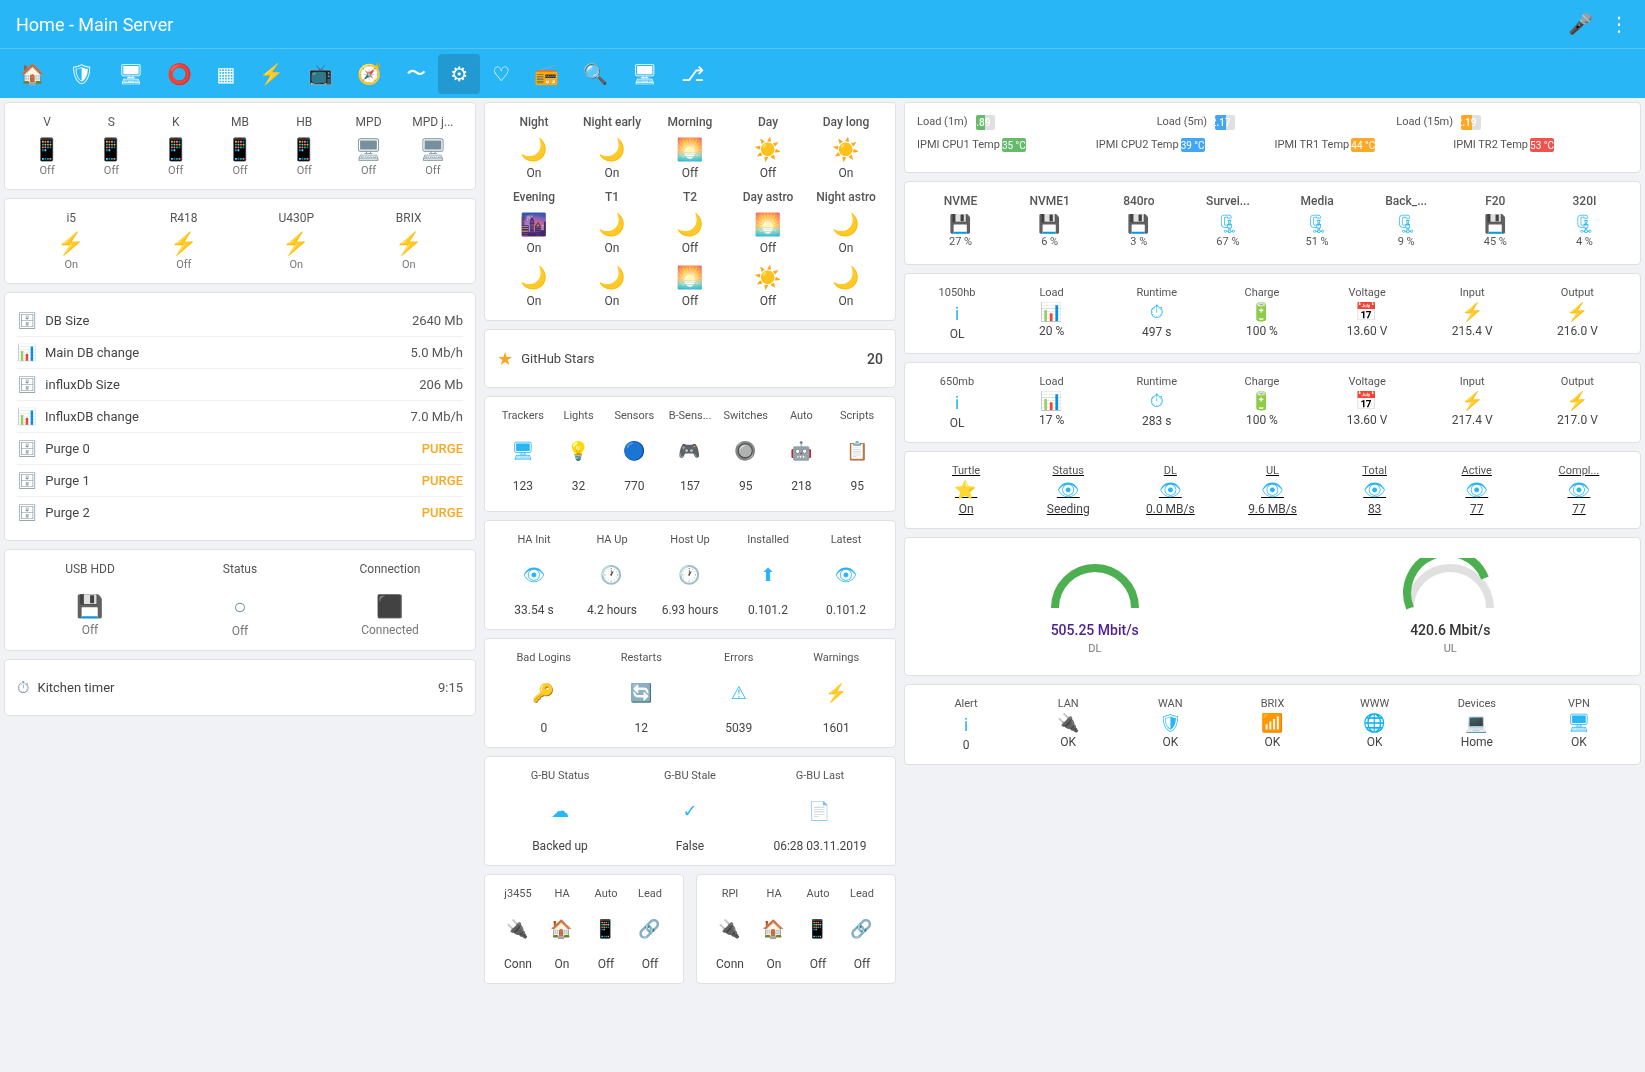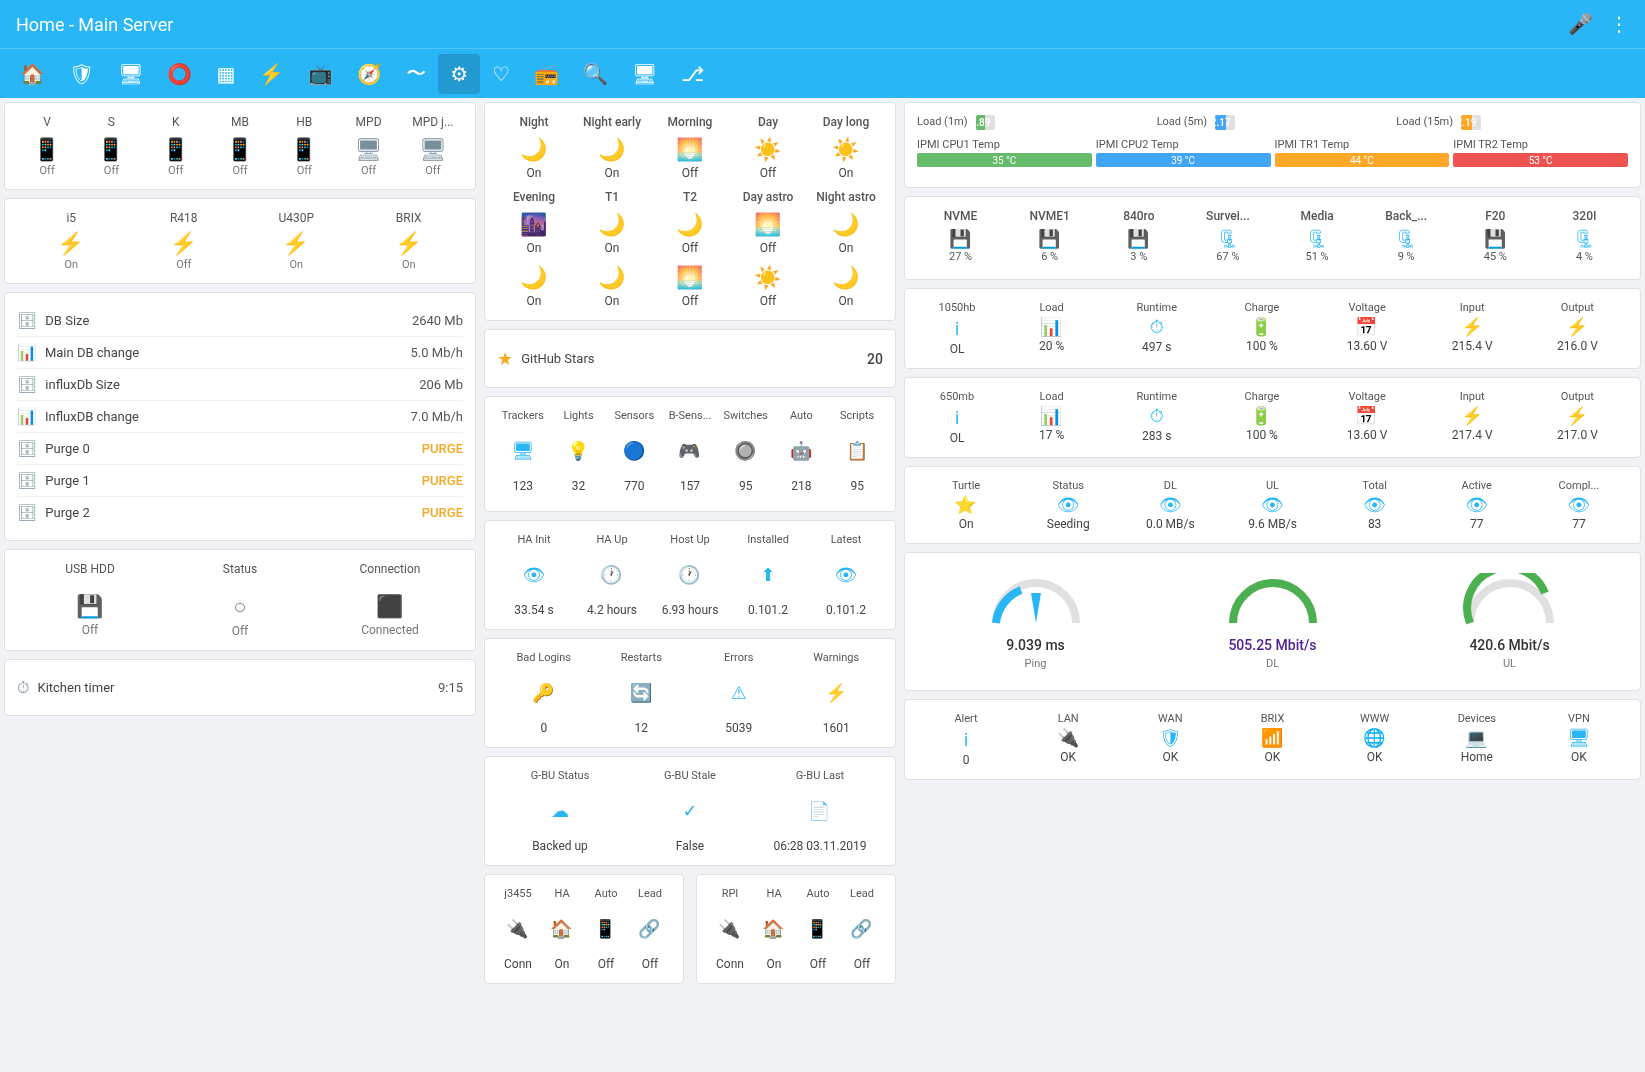--- a/index.html
+++ b/index.html
@@ -186,21 +186,21 @@
     .load-blue { background: #42a5f5; }
     .load-orange { background: #ffa726; }
 
     
     .temp-grid {
       display: grid;
       grid-template-columns: repeat(4, 1fr);
       gap: 4px;
       margin-bottom: 8px;
     }
-    .temp-item { display: flex; flex-direction: column; gap: 2px; }
+    .temp-item { display: flex; flex-direction: row; gap: 2px; }
     .temp-label { font-size: 11px; color: #555; }
     .temp-bar { height: 14px; border-radius: 2px; display: flex; align-items: center; justify-content: center; font-size: 10px; color: white; }
     .temp-green { background: #66bb6a; }
     .temp-blue { background: #42a5f5; }
     .temp-orange { background: #ffa726; }
     .temp-red { background: #ef5350; }
 
     
     .storage-grid {
       display: grid;
@@ -224,20 +224,21 @@
     .ups-col-label { font-size: 11px; color: #555; }
     .ups-col-icon { font-size: 18px; color: #29b6f6; }
     .ups-col-val { font-size: 12px; color: #444; }
 
     
     .turtle-grid {
       display: grid;
       grid-template-columns: repeat(7, 1fr);
       text-align: left;
       gap: 4px;
+      text-decoration: underline;
     }
 
     
     .gauges-row {
       display: flex;
       justify-content: space-around;
       align-items: center;
       padding: 8px 0;
     }
     .gauge-item { display: flex; flex-direction: column; align-items: center; gap: 4px; }
@@ -934,29 +935,20 @@
           <span class="ups-col-label">Compl...</span>
           <span class="ups-col-icon">👁</span>
           <span class="ups-col-val">77</span>
         </div>
       </div>
     </div>
 
     <div class="card">
       <div class="gauges-row">
 
-        <div class="gauge-item">
-          <svg width="100" height="60" viewBox="0 0 100 60">
-            <path d="M10,50 A40,40 0 0,1 90,50" fill="none" stroke="#e0e0e0" stroke-width="8"></path>
-            <path d="M10,50 A40,40 0 0,1 35,17" fill="none" stroke="#29b6f6" stroke-width="8"></path>
-            <polygon points="50,50 55,20 45,20" fill="#29b6f6"></polygon>
-          </svg>
-          <span style="font-size:14px;font-weight:500;color:#333;">9.039 ms</span>
-          <span style="font-size:11px;color:#777;">Ping</span>
-        </div>
 
         <div class="gauge-item">
           <svg width="100" height="60" viewBox="0 0 100 60">
             <path d="M10,50 A40,40 0 0,1 90,50" fill="none" stroke="#e0e0e0" stroke-width="8"></path>
             <path d="M10,50 A40,40 0 0,1 90,50" fill="none" stroke="#4caf50" stroke-width="8"></path>
           </svg>
           <span style="font-size:14px;font-weight:500;color:#4c1d95;">505.25 Mbit/s</span>
           <span style="font-size:11px;color:#777;">DL</span>
         </div>
 

